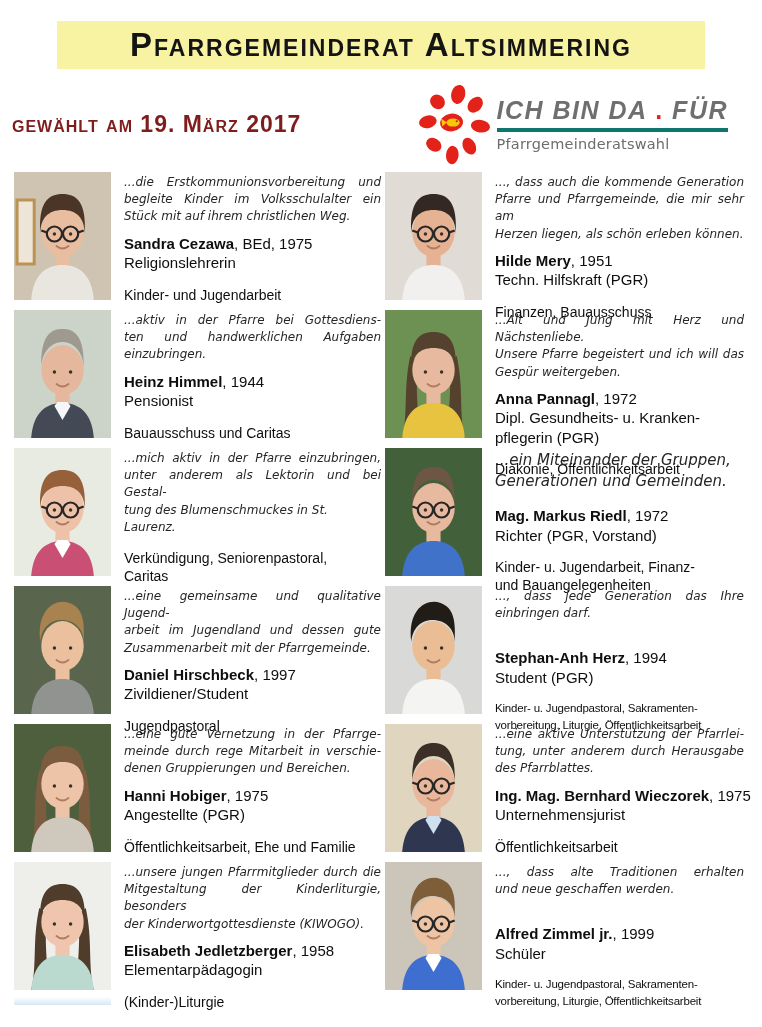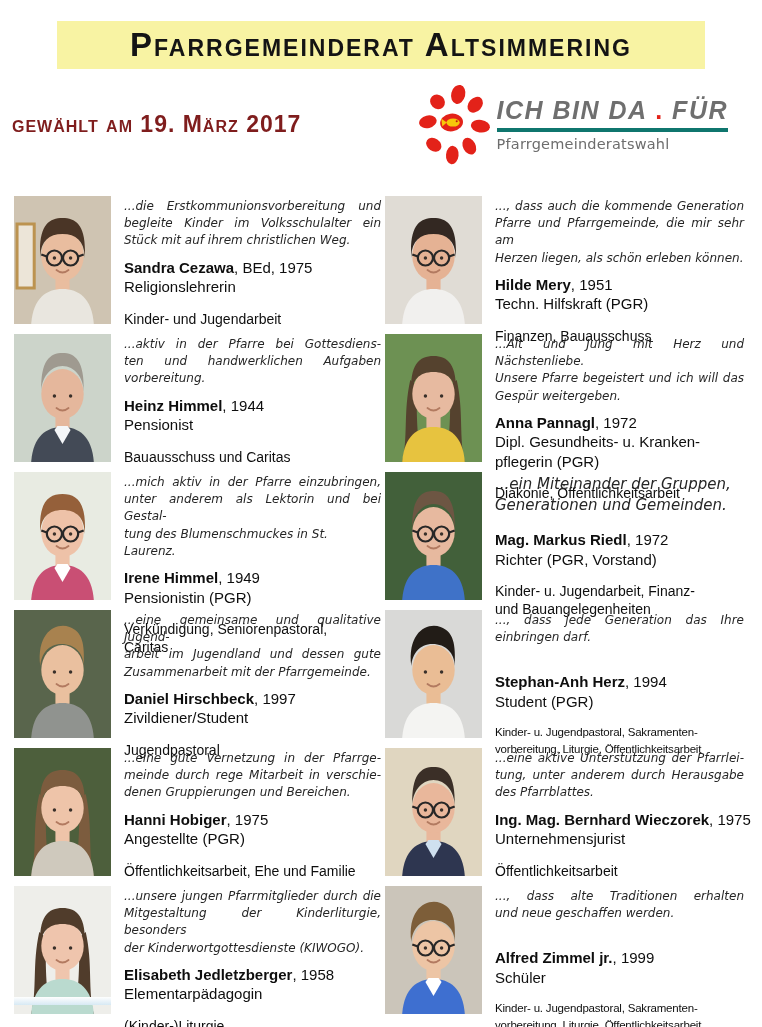--- a/index.html
+++ b/index.html
@@ -33,21 +33,21 @@
   .brand .dot{color:#e32219;font-style:normal;}
   .tagline{
     margin-top:3px;padding-top:4px;border-top:4px solid #0f766e;
     font-size:14.5px;color:#6d6d6d;letter-spacing:.2px;white-space:nowrap;
   }
   
   .grid{
     position:absolute;left:14px;top:172px;width:734px;
     display:grid;grid-template-columns:371px 363px;grid-auto-rows:138px;
   }
-  .person{display:flex;align-items:flex-start;margin-top:24px;}
+  .person{display:flex;align-items:flex-start;}
   .photo{width:97px;height:128px;flex:none;margin-right:13px;}
   .photo svg{width:100%;height:100%;display:block;}
   .info{flex:1;min-width:0;padding-right:4px;}
   .quote{font-style:italic;font-size:12px;line-height:17.2px;color:#262626;padding-top:2px;}
   .quote-large .quote{font-size:15px;line-height:20.5px;}
   .q-line{display:block;}
   .just{text-align:justify;text-align-last:justify;}
   .name-block{margin-top:8px;font-family:"Liberation Sans",sans-serif;}
   .gap-xl .name-block{margin-top:26px;}
   .gap-md .name-block{margin-top:15px;}
@@ -180,21 +180,21 @@
           <path d="M27,58 C26,26 36,19 48,19 C60,19 70,26 69,58 C69,44 60,32 48,32 C36,32 27,44 27,58 Z" fill="#9f9a90"></path>
           <circle cx="40" cy="62" r="1.7" fill="#39302a"></circle>
           <circle cx="56" cy="62" r="1.7" fill="#39302a"></circle>
           <path d="M42,74 Q48,79 54,74" stroke="#b27a60" stroke-width="1.7" fill="none" stroke-linecap="round"></path>
         </svg>
       </div>
     <div class="info">
       <p class="quote">
           <span class="q-line just">...aktiv in der Pfarre bei Gottesdiens-</span>
           <span class="q-line just">ten und handwerklichen Aufgaben</span>
-          <span class="q-line">vorbereitung.</span>
+          <span class="q-line">einzubringen.</span>
         </p>
       <div class="name-block">
         <p class="name-line"><span class="name">Heinz Himmel</span><span class="details">, 1944</span></p>
         <p class="profession">Pensionist</p>
       </div>
       <p class="areas">Bauausschuss und Caritas</p>
     </div>
   </div>
 
   <div class="person">
@@ -247,24 +247,20 @@
             <path d="M63.5,60.5 L69,58.5"></path>
           </g>
         </svg>
       </div>
     <div class="info">
       <p class="quote">
           <span class="q-line just">...mich aktiv in der Pfarre einzubringen,</span>
           <span class="q-line just">unter anderem als Lektorin und bei Gestal-</span>
           <span class="q-line">tung des Blumenschmuckes in St. Laurenz.</span>
         </p>
-      <div class="name-block">
-        <p class="name-line"><span class="name">Irene Himmel</span><span class="details">, 1949</span></p>
-        <p class="profession">Pensionistin (PGR)</p>
-      </div>
       <p class="areas">Verkündigung, Seniorenpastoral,
 Caritas</p>
     </div>
   </div>
 
   <div class="person">
     <div class="photo">
         <svg viewBox="0 0 96 128" xmlns="http://www.w3.org/2000/svg" preserveAspectRatio="none">
           <rect width="96" height="128" fill="#42603a"></rect>
           <rect x="41" y="74" width="14" height="24" rx="5" fill="#e7b99f"></rect>

